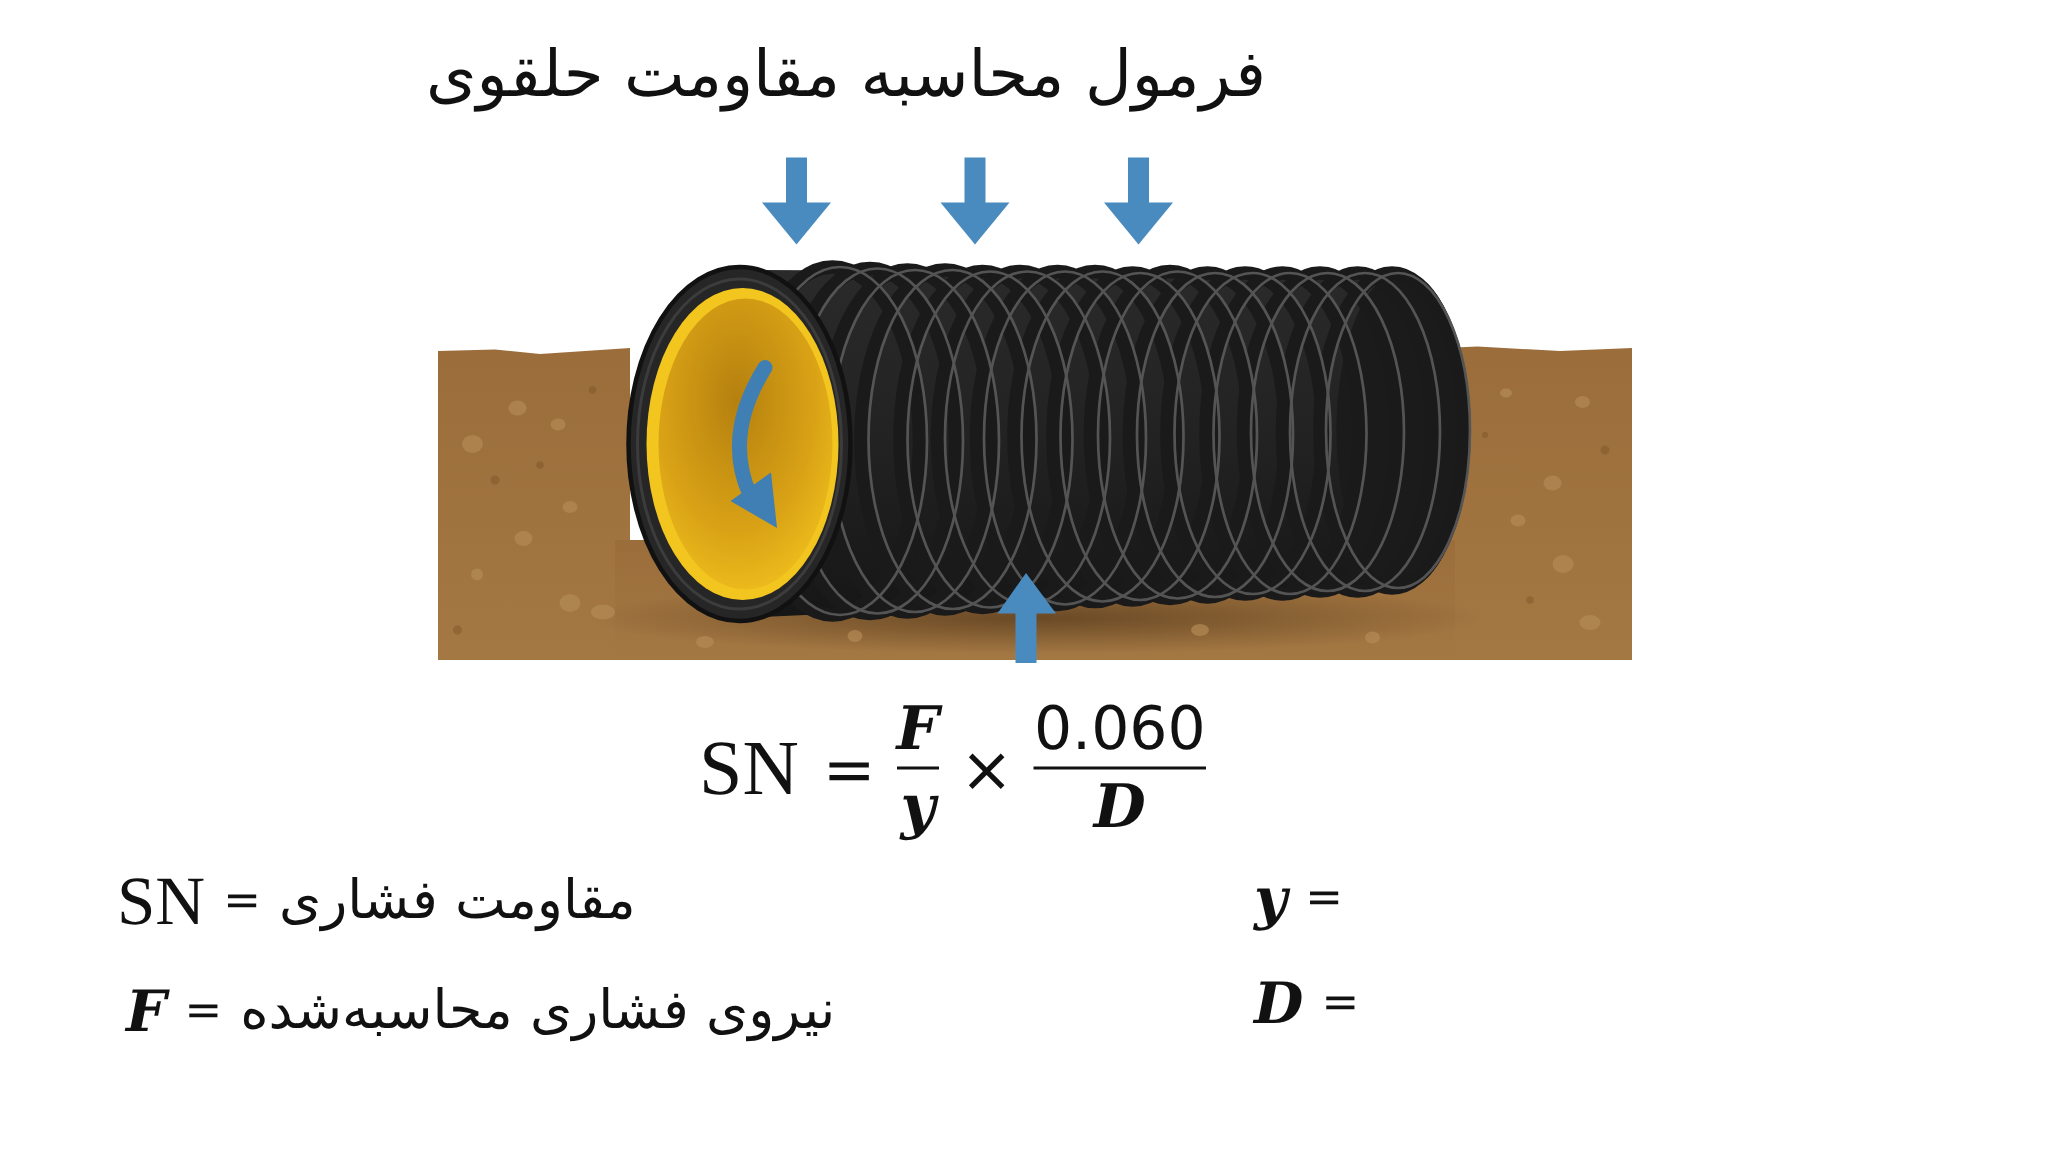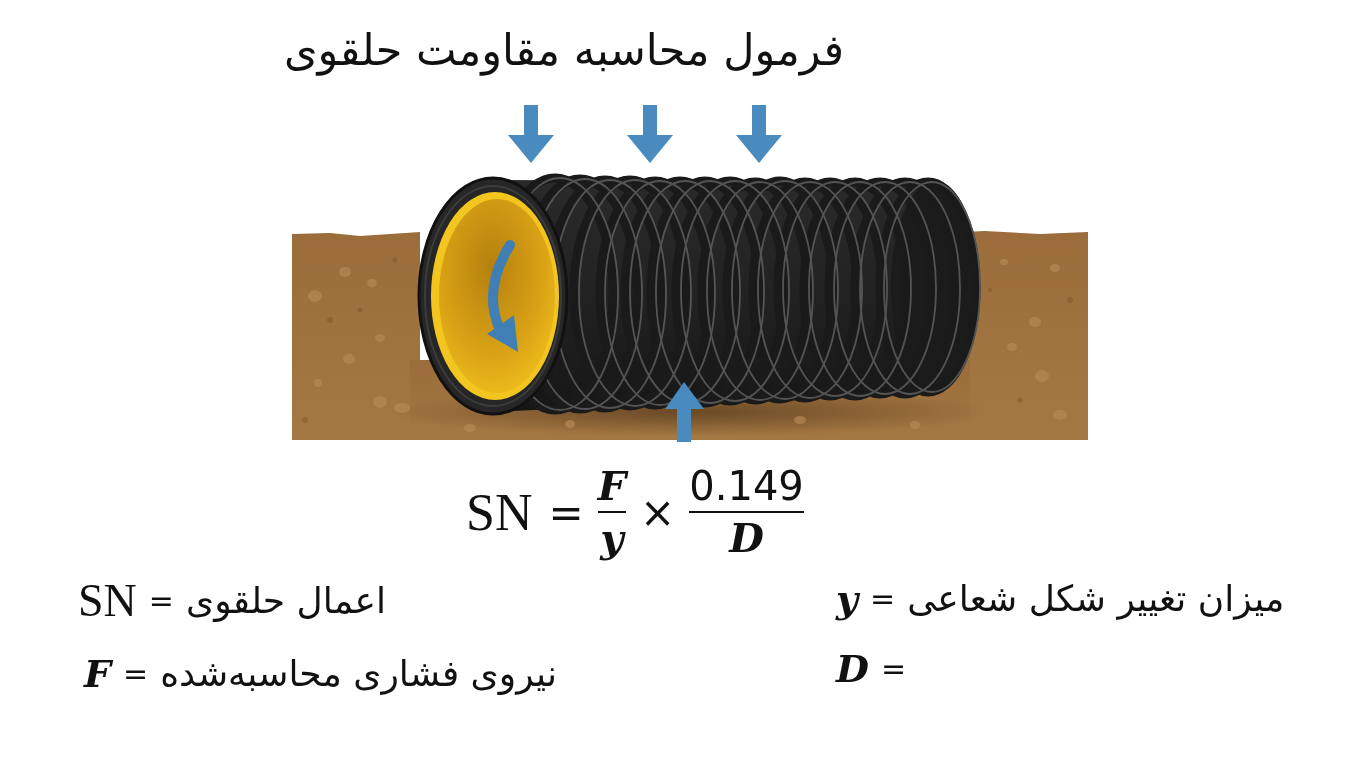--- a/index.html
+++ b/index.html
@@ -253,40 +253,39 @@
 <div class="formula">
   <span class="sn">SN</span>
   <span class="op">=</span>
   <span class="frac">
     <span class="num ital">F</span>
     <span class="bar"></span>
     <span class="den ital">y</span>
   </span>
   <span class="op">×</span>
   <span class="frac">
-    <span class="num numtxt">0.149</span>
+    <span class="num numtxt">0.060</span>
     <span class="bar"></span>
     <span class="den ital">D</span>
   </span>
 </div>
 
 <div class="legend-row" style="left:78px; top:572px;">
   <span class="sym">SN</span>
   <span class="eq">=</span>
-  <span class="desc">اعمال حلقوی</span>
+  <span class="desc">مقاومت فشاری</span>
 </div>
 
 <div class="legend-row" style="left:84px; top:645px;">
   <span class="sym it">F</span>
   <span class="eq">=</span>
   <span class="desc">نیروی فشاری محاسبه‌شده</span>
 </div>
 
 <div class="legend-row" style="left:836px; top:570px;">
   <span class="sym it">y</span>
   <span class="eq">=</span>
-  <span class="desc">میزان تغییر شکل شعاعی</span>
 </div>
 
 <div class="legend-row" style="left:836px; top:640px;">
   <span class="sym it">D</span>
   <span class="eq">=</span>
 </div>
 
 </body></html>

